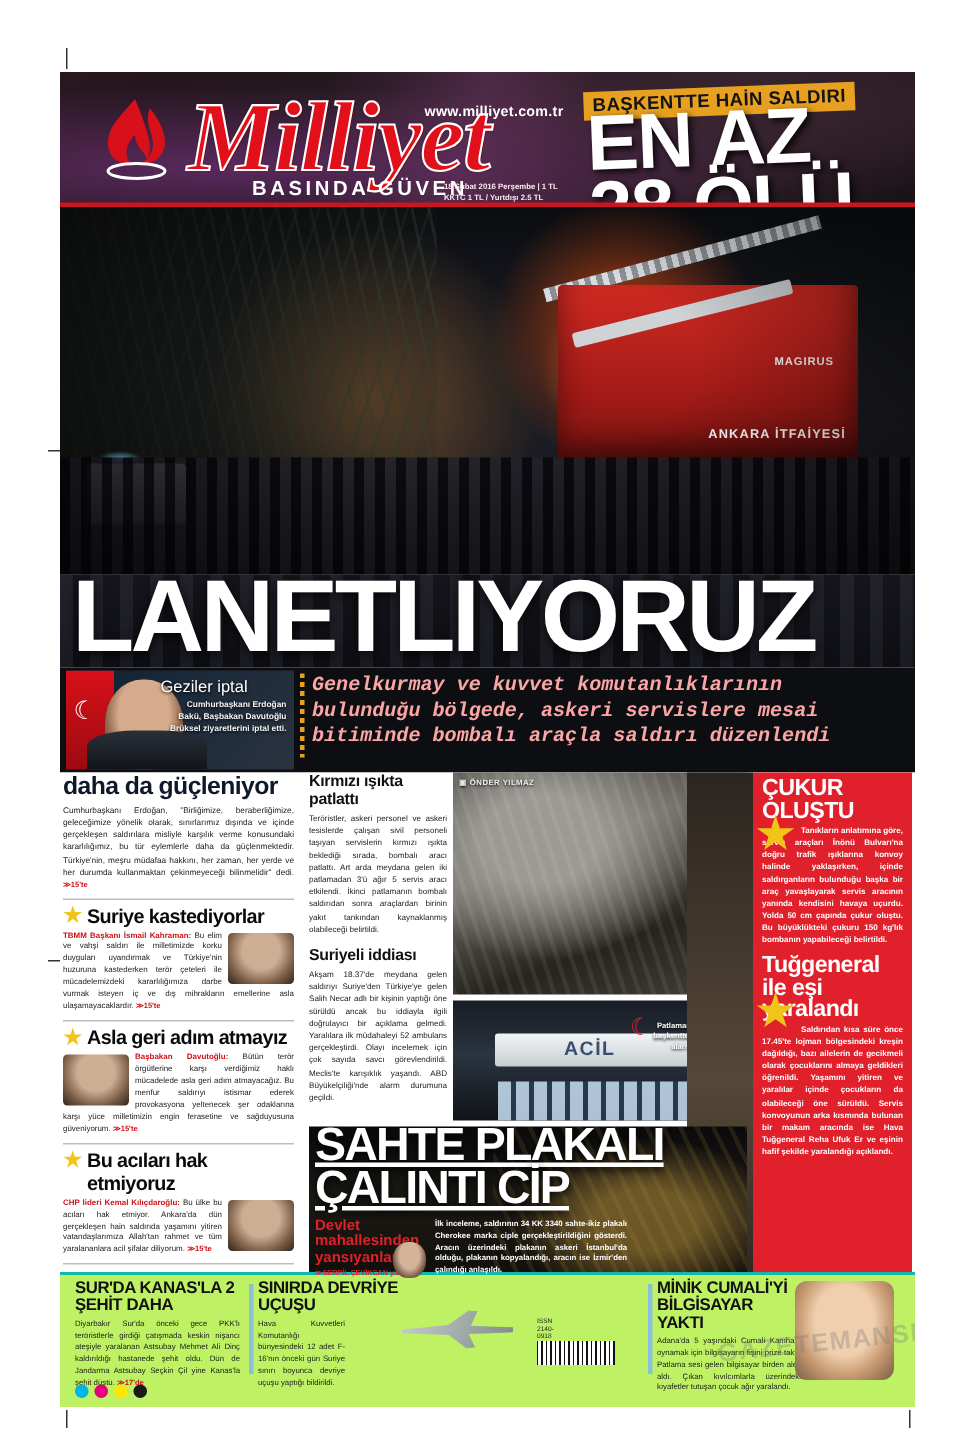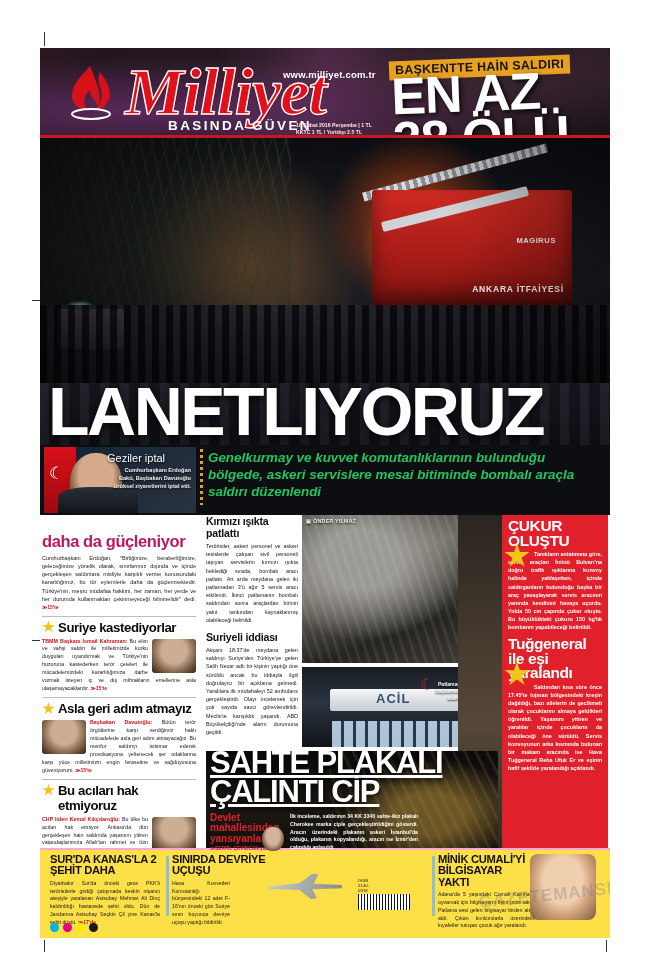--- a/index.html
+++ b/index.html
@@ -163,22 +163,23 @@
     color: #ffffff; font-size: 68px; font-weight: bold;
     letter-spacing: -2.5px; line-height: 1;
     white-space: nowrap;
     text-shadow: 0 2px 8px rgba(0,0,0,.8);
   }
 
   
   .deck-row { position: relative; height: 70px; background: #0d0e12; }
   .deck-text {
     position: absolute; left: 168px; top: 4px; width: 392px;
-    color: #22c55e; font-size: 13.4px; font-weight: bold; font-style: italic;
+    color: #fca5a5; font-size: 13.4px; font-weight: bold; font-style: italic;
     line-height: 1.28;
+    font-family: Liberation Mono, monospace;
   }
   .deck-bar { position: absolute; left: 160px; top: 4px; width: 3px; height: 56px;
     background: repeating-linear-gradient(180deg,#e8a020 0 3px, transparent 3px 6px); }
 
   
   .erdogan-box {
     position: absolute; left: 4px; top: 2px; width: 152px; height: 66px;
     background: linear-gradient(135deg,#123 0%, #2a3340 100%);
     overflow: hidden;
   }
@@ -222,21 +223,21 @@
   .col-center {
     position: absolute; left: 166px; top: 0; width: 292px; height: 100%;
   }
   .col-right {
     position: absolute; left: 462px; top: 0; width: 106px; height: 100%;
     background: #e0202a;
   }
 
   
   .lead-hd1 { font-size: 19px; font-weight: bold; color: #0a0a0a; letter-spacing: -.7px; line-height: .98; }
-  .lead-hd2 { font-size: 16.5px; font-weight: bold; color: #be185d; letter-spacing: -.4px; line-height: 1; margin-top: 18px; }
+  .lead-hd2 { font-size: 16.5px; font-weight: bold; color: #0f172a; letter-spacing: -.4px; line-height: 1; margin-top: 1px; }
   .lead-body {
     font-size: 5.5px; color: #1a1a1a; line-height: 1.5; margin-top: 4px; text-align: justify;
   }
   .hr-thin { height: 1px; background: #bdbdbd; margin: 4px 0 3px; }
   .star-hd {
     position: relative; padding-left: 16px;
     font-size: 13.2px; font-weight: bold; color: #0a0a0a; letter-spacing: -.4px;
     margin-top: 2px;
   }
   .star {
@@ -374,21 +375,21 @@
     position: absolute; left: 166px; top: 352px; width: 292px; height: 10px;
     background: #e8c24a; color: #141414;
     font-size: 5.4px; font-weight: bold; letter-spacing: .15px;
     display: flex; align-items: center; padding-left: 4px; overflow: hidden;
     white-space: nowrap;
   }
 
   
   .bottom-row {
     position: absolute; left: 0; bottom: 0; width: 100%; height: 90px;
-    background: #fde047; border-top: 2px solid #f9a8d4;
+    background: #bef264; border-top: 2px solid #14b8a6;
   }
   .bbox { position: absolute; top: 4px; height: 84px; }
   .bbox .bdiv { position: absolute; left: -6px; top: 2px; width: 3px; height: 60px; background: #8bbfd8; }
   .bhd { font-size: 11.2px; font-weight: bold; color: #111; line-height: 1.02; letter-spacing: -.3px; }
   .bbody { font-size: 5.2px; color: #1a1a1a; line-height: 1.5; margin-top: 3px; text-align: justify; }
   .b1 { left: 10px; width: 110px; }
   .b2 { left: 132px; width: 110px; }
   .b4 { left: 398px; width: 160px; }
   .jet {
     position: absolute; left: 96px; top: 18px; width: 74px; height: 28px;

